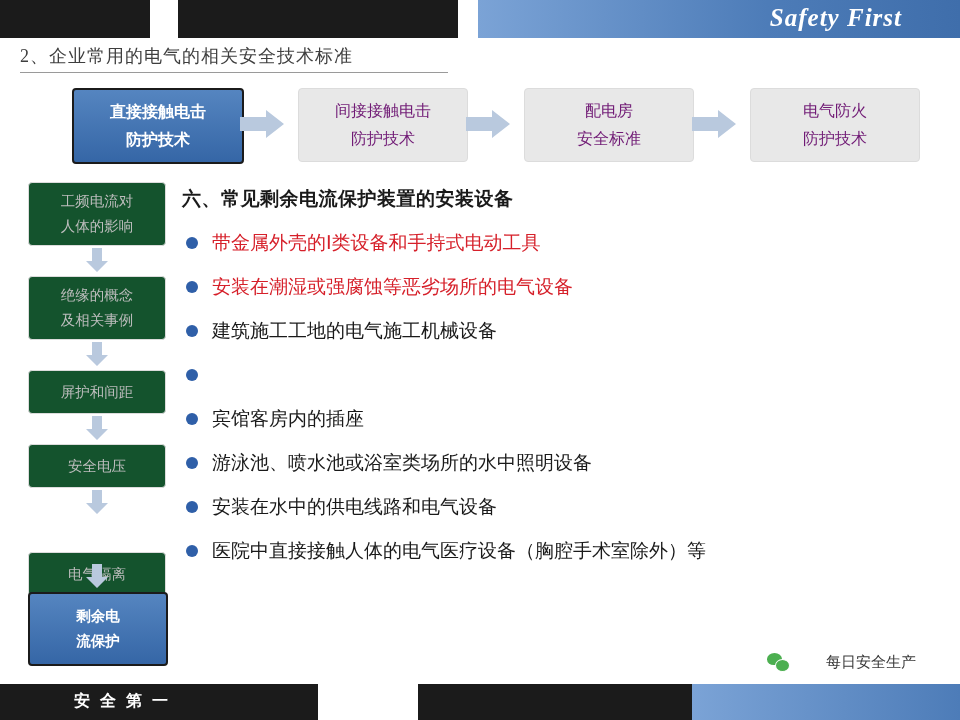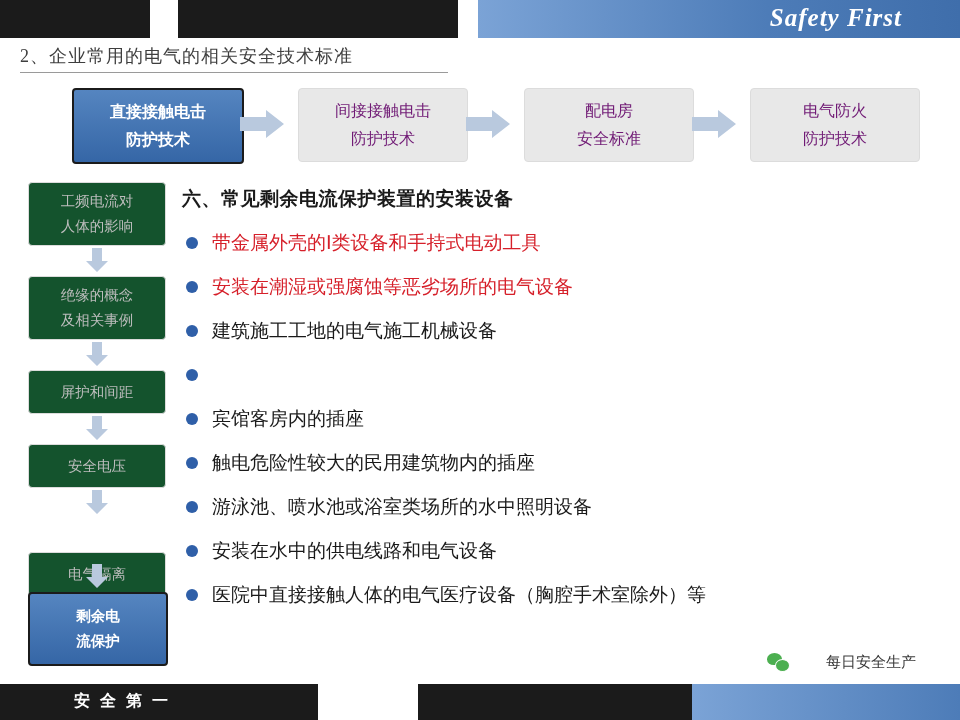--- a/index.html
+++ b/index.html
@@ -380,24 +380,20 @@
 
   <div class="bullet">
     <div class="dot"></div>
   </div>
 
   <div class="bullet">
     <div class="dot"></div>
     <div class="btext">宾馆客房内的插座</div>
   </div>
 
-  <div class="bullet">
-    <div class="dot"></div>
-    <div class="btext">触电危险性较大的民用建筑物内的插座</div>
-  </div>
 
   <div class="bullet">
     <div class="dot"></div>
     <div class="btext">游泳池、喷水池或浴室类场所的水中照明设备</div>
   </div>
 
   <div class="bullet">
     <div class="dot"></div>
     <div class="btext">安装在水中的供电线路和电气设备</div>
   </div>

